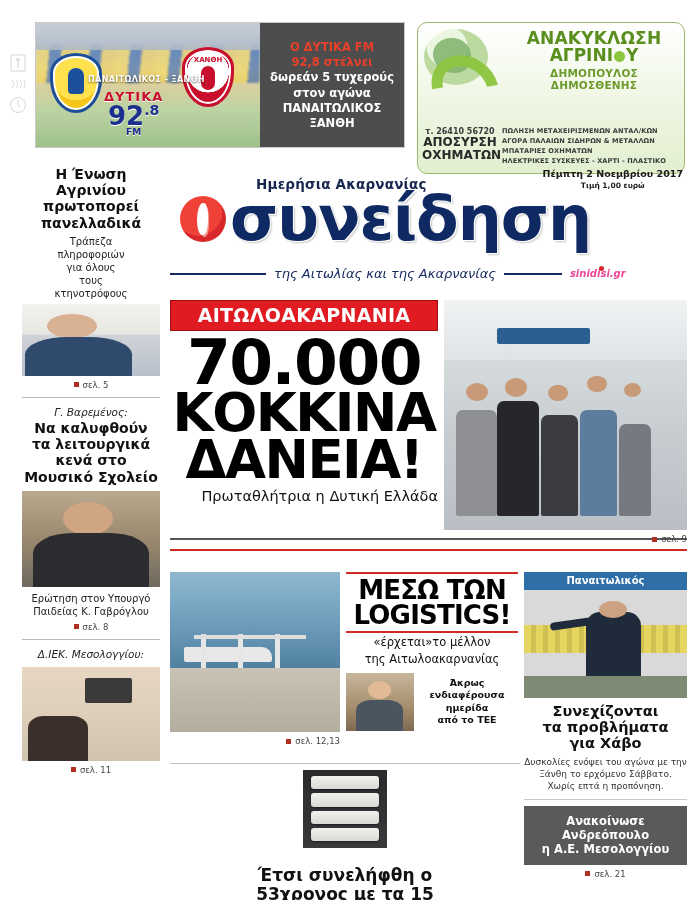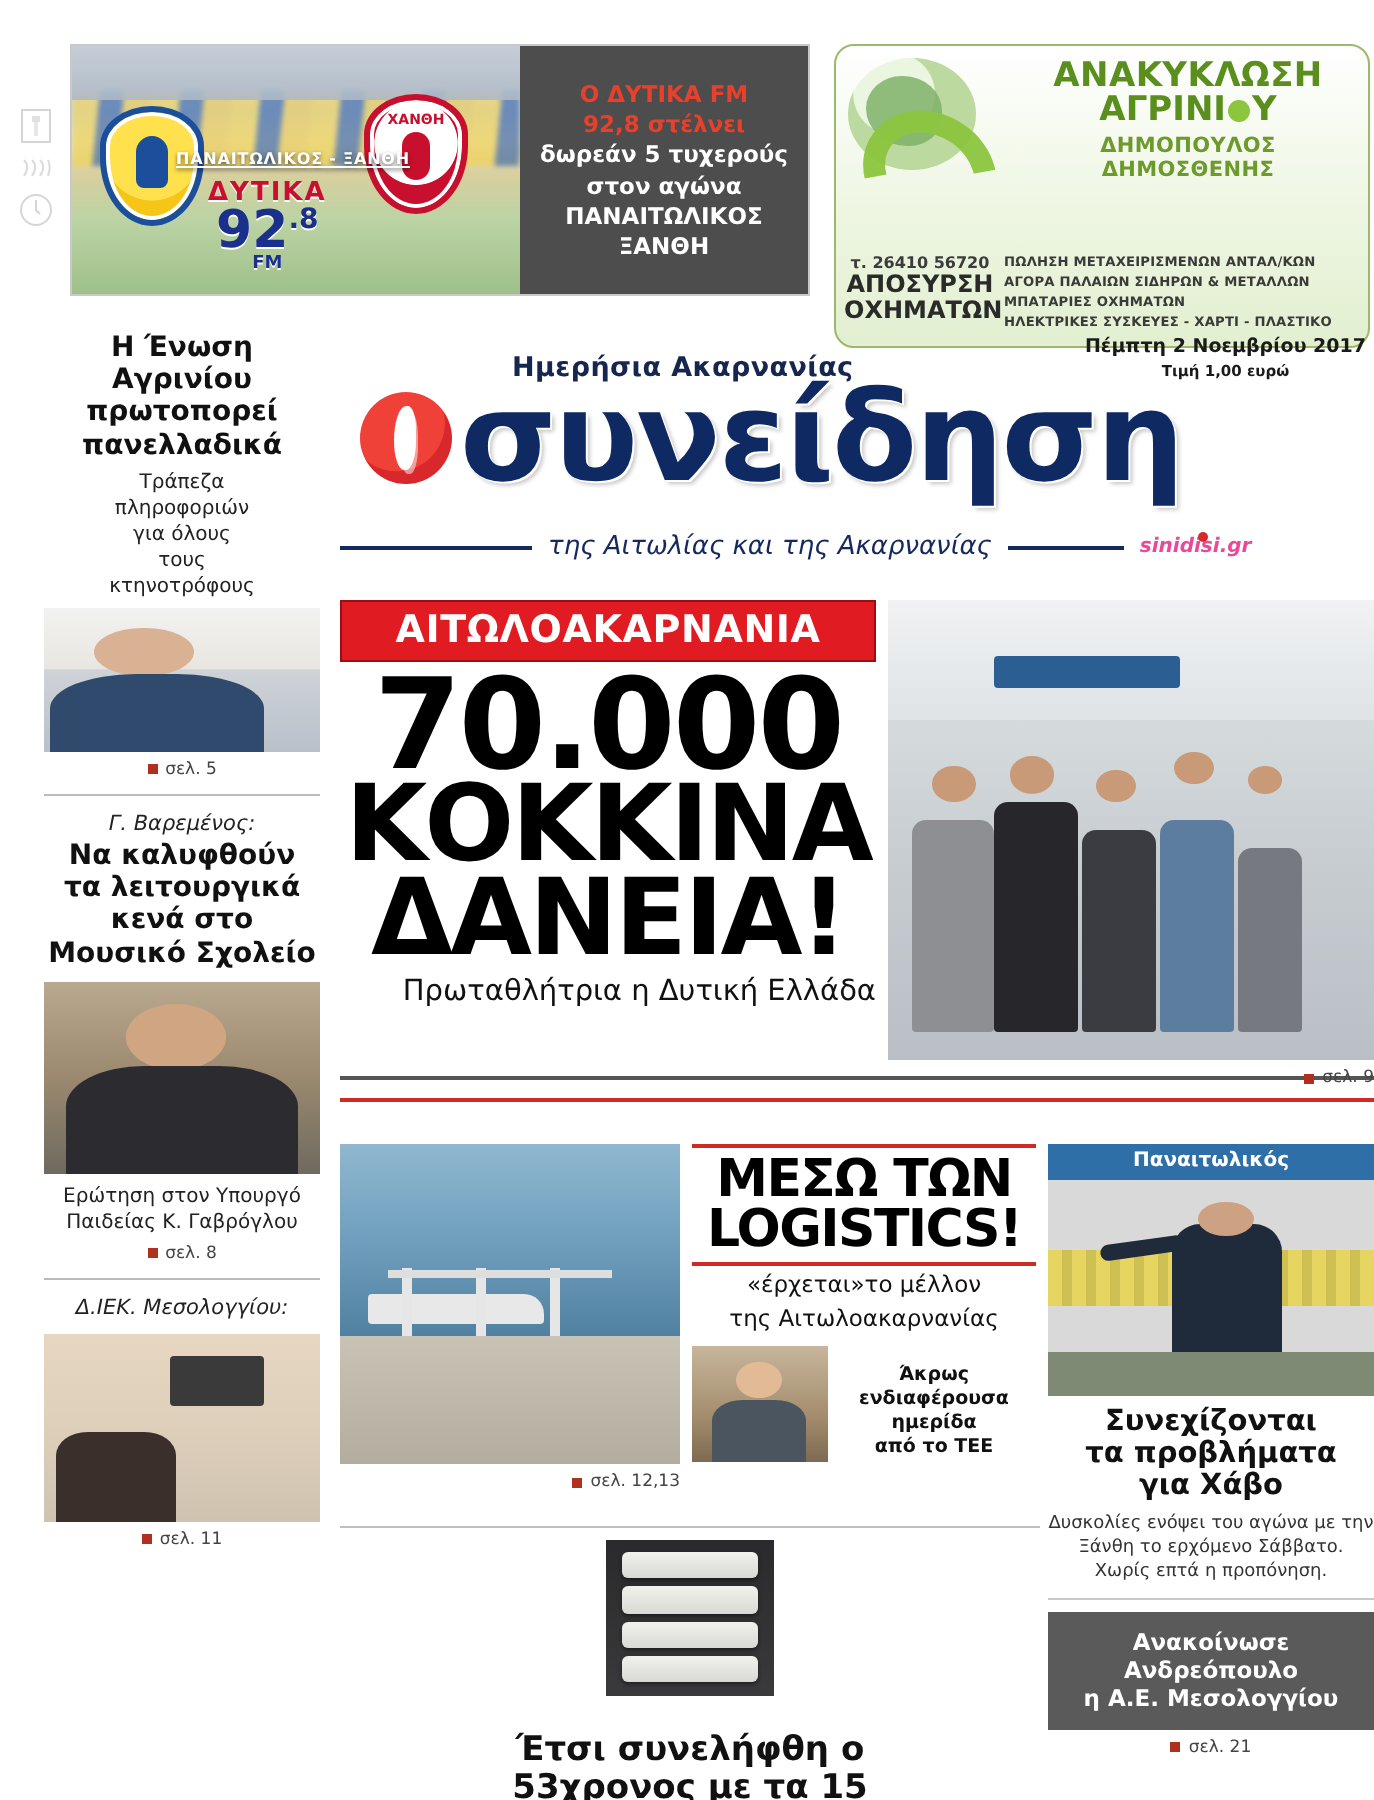--- a/index.html
+++ b/index.html
@@ -68,21 +68,21 @@
     position:absolute; left:50%; top:52%; transform:translate(-50%,-50%);
     width:14px; height:24px; background:#c8102e; border-radius:7px;
   }
   .crest-xan b{
     position:absolute; left:50%; top:18%; transform:translate(-50%,-50%);
     font-size:7px; color:#c8102e; font-weight:bold; white-space:nowrap;
   }
   .vs-label{
     position:absolute; left:52px; top:52px; z-index:5;
     font-size:8px; font-weight:bold; color:#fff; letter-spacing:.4px;
-    text-shadow:0 1px 2px rgba(0,0,0,.6); white-space:nowrap;text-decoration:underline;
+    text-shadow:0 1px 2px rgba(0,0,0,.6); white-space:nowrap;
   }
   .fm-block{
     position:absolute; left:68px; top:66px; z-index:5; text-align:center;
     color:#1b2f8c; text-shadow:0 1px 0 #fff;
   }
   .fm-block .k1{ font-size:13px; font-weight:bold; color:#c8102e; letter-spacing:1px;
     text-shadow:0 1px 0 #fff; }
   .fm-block .k2{ font-size:26px; font-weight:bold; line-height:.92; }
   .fm-block .k2 sup{ font-size:14px; }
   .fm-block .k3{ font-size:9px; font-weight:bold; margin-top:-2px; }
@@ -248,21 +248,21 @@
   .ph-port .ship{ position:absolute; left:8%; bottom:44%; width:52%; height:9%;
     background:#e8e8e8; border-radius:2px 10px 2px 2px; }
 
   .b2-mid { width: 172px; }
   .b2-mid .hdr-rule{ height:2px; background:#cf2a24; }
   .logi-h{ font-weight:bold; color:#000; text-align:center; letter-spacing:-.8px; line-height:.96; }
   .logi-h1{ font-size:26px; margin-top:4px; }
   .logi-h2{ font-size:26px; }
   .logi-rule{ height:2px; background:#cf2a24; margin-top:3px; }
   .logi-dek{ font-size:11.5px; text-align:center; color:#111; line-height:1.2; margin-top:3px; }
-  .tee-row{ display:flex; gap:2px; margin-top:6px; align-items:flex-end; }
+  .tee-row{ display:flex; gap:2px; margin-top:6px; align-items:center; }
   .ph-tee{ width:68px; height:58px; position:relative; overflow:hidden;
     background:linear-gradient(180deg,#c7b69b 0%,#a48d6d 60%,#7d6a51 100%); }
   .ph-tee::before{ content:""; position:absolute; left:32%; top:14%; width:34%; height:32%;
     border-radius:50%; background:#e2bb96; }
   .ph-tee::after{ content:""; position:absolute; left:14%; top:48%; width:70%; height:56%;
     border-radius:32% 32% 0 0; background:#4a5560; }
   .tee-txt{ flex:1; font-size:9.5px; font-weight:bold; text-align:center; color:#111; line-height:1.28; }
 
   .b2-right { flex: 1; }
   .sport-badge {

